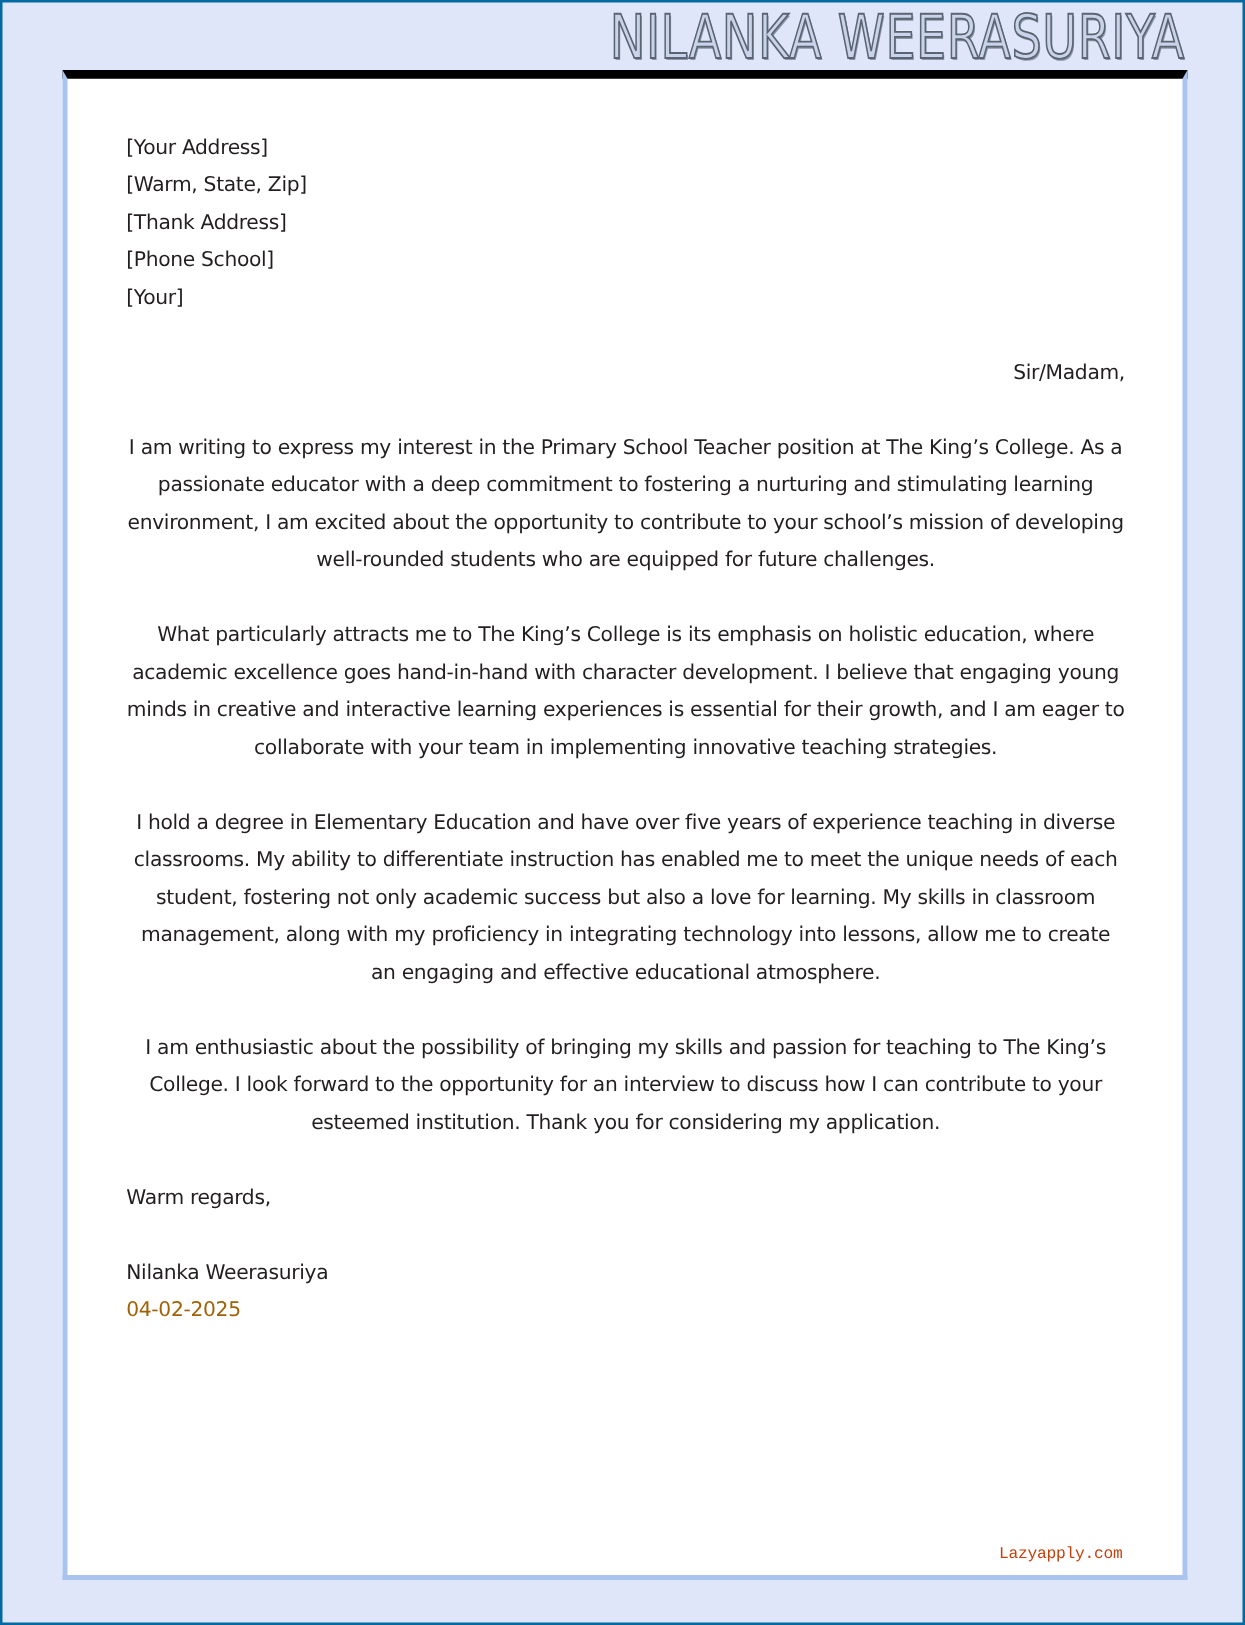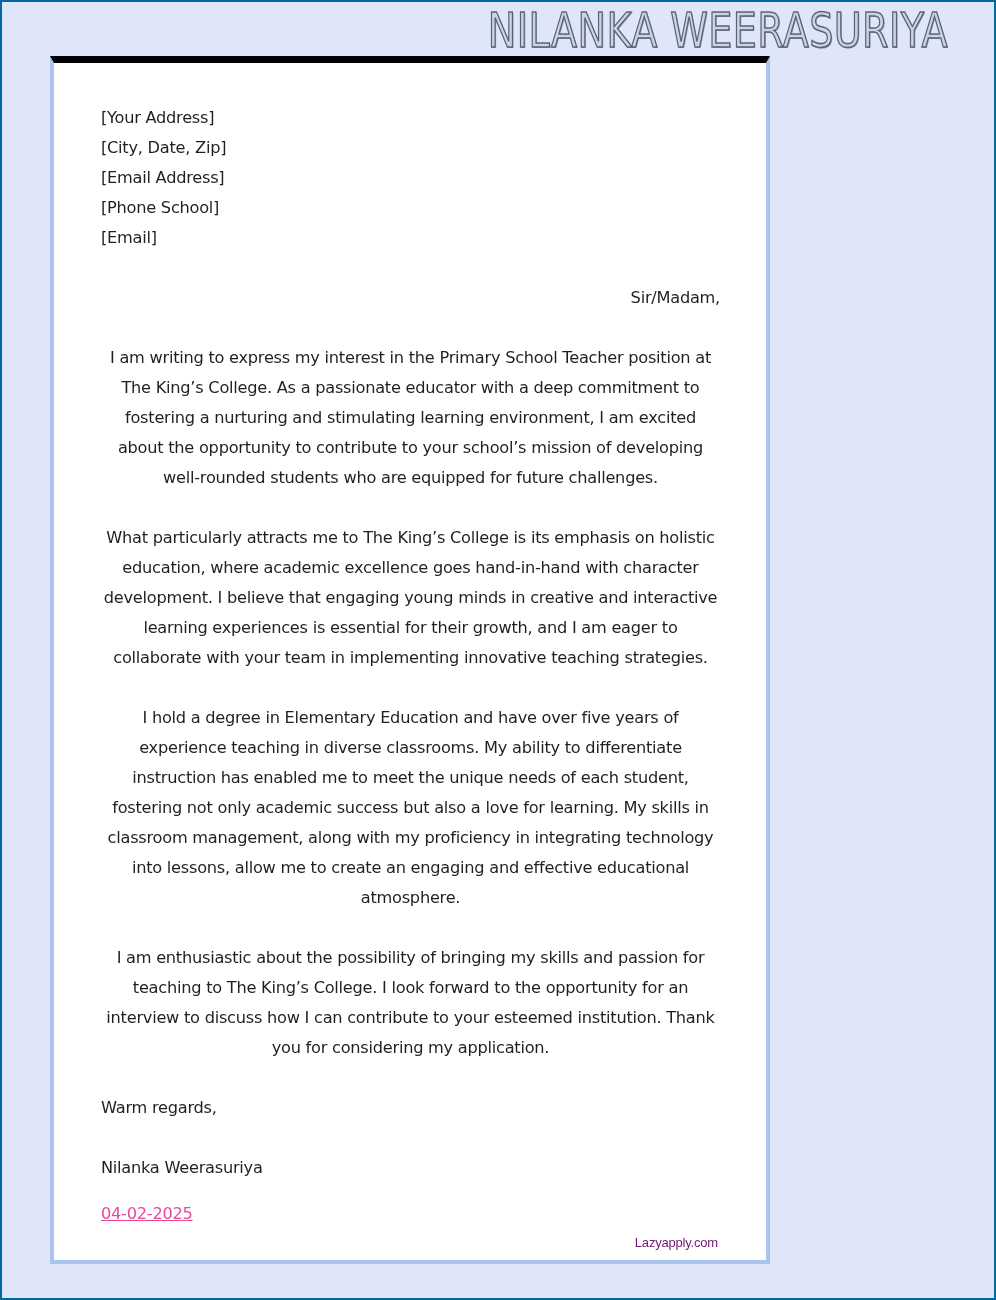--- a/index.html
+++ b/index.html
@@ -54,21 +54,21 @@
       -0.5px -0.5px 0 #ffffff;
     transform: scaleY(1.28);
     transform-origin: center;
   }
 
   
   .page {
     position: absolute;
     left: 48px;
     top: 54px;
-    width: 720px;
+    width: 900px;
     height: 1208px;
     box-sizing: border-box;
     background: #ffffff;
     border-top: 7px solid #000000;
     border-left: 4px solid #a9c4ef;
     border-right: 4px solid #a9c4ef;
     border-bottom: 4px solid #a9c4ef;
   }
 
   .page-inner {
@@ -108,57 +108,56 @@
   .closing {
     margin: 0 0 30px 0;
   }
 
   .signature {
     margin: 0 0 0 0;
   }
 
   .sig-date {
     display: block;
-    color: #ec4899;
-    margin-top: 16px;
-    text-decoration: underline;
+    color: #a16207;
+    margin-top: 0px;
   }
 
   
   .footer-brand {
     position: absolute;
     right: 48px;
     bottom: 10px;
-    font-family: Liberation Sans, sans-serif;
+    font-family: Liberation Mono, monospace;
     font-size: 13px;
-    color: #701a75;
+    color: #c2410c;
     letter-spacing: -0.2px;
     white-space: nowrap;
   }
 </style>
 </head>
 <body>
 
 <div class="doc-frame">
 
   <div class="header-band">
     <div class="header-name">NILANKA WEERASURIYA</div>
   </div>
 
   <div class="page">
     <div class="page-inner">
 
       <div class="letter-body">
 
         <div class="addr-block">
           <span class="addr-line">[Your Address]</span>
-          <span class="addr-line">[City, Date, Zip]</span>
-          <span class="addr-line">[Email Address]</span>
+          <span class="addr-line">[Warm, State, Zip]</span>
+          <span class="addr-line">[Thank Address]</span>
           <span class="addr-line">[Phone School]</span>
-          <span class="addr-line">[Email]</span>
+          <span class="addr-line">[Your]</span>
         </div>
 
         <p class="salutation">Sir/Madam,</p>
 
         <p class="para">I am writing to express my interest in the Primary School Teacher position at The King’s College. As a passionate educator with a deep commitment to fostering a nurturing and stimulating learning environment, I am excited about the opportunity to contribute to your school’s mission of developing well-rounded students who are equipped for future challenges.</p>
         <p class="para">What particularly attracts me to The King’s College is its emphasis on holistic education, where academic excellence goes hand-in-hand with character development. I believe that engaging young minds in creative and interactive learning experiences is essential for their growth, and I am eager to collaborate with your team in implementing innovative teaching strategies.</p>
         <p class="para">I hold a degree in Elementary Education and have over five years of experience teaching in diverse classrooms. My ability to differentiate instruction has enabled me to meet the unique needs of each student, fostering not only academic success but also a love for learning. My skills in classroom management, along with my proficiency in integrating technology into lessons, allow me to create an engaging and effective educational atmosphere.</p>
         <p class="para">I am enthusiastic about the possibility of bringing my skills and passion for teaching to The King’s College. I look forward to the opportunity for an interview to discuss how I can contribute to your esteemed institution. Thank you for considering my application.</p>
 
         <p class="closing">Warm regards,</p>

